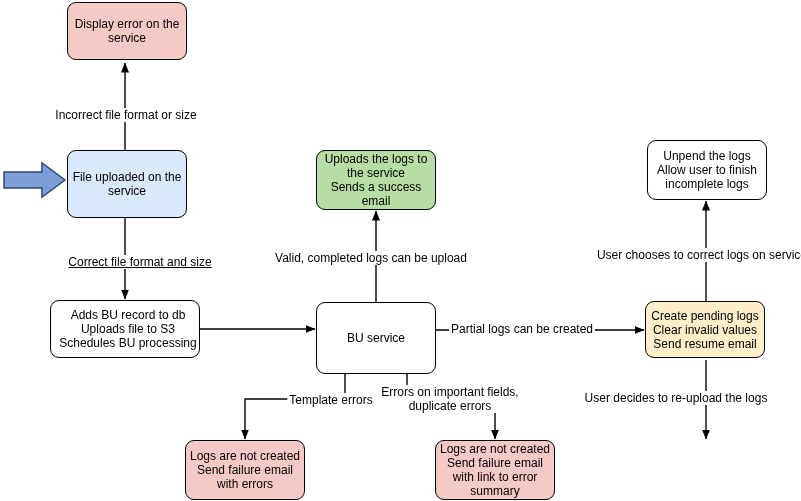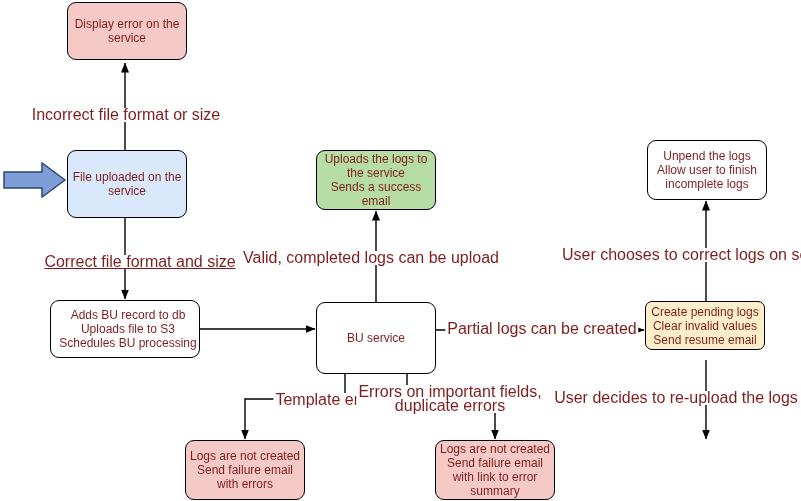--- a/index.html
+++ b/index.html
@@ -2,38 +2,38 @@
 <html><head>
 <meta charset="utf-8">
 <style>
   html, body { margin: 0; padding: 0; background: #ffffff; }
   #canvas {
     position: relative;
     width: 801px;
     height: 501px;
     background: #ffffff;
     font-family: "Liberation Sans", sans-serif;
-    color: #7f1d1d;
+    color: #000000;
     overflow: hidden;
   }
   #edges {
     position: absolute;
     left: 0; top: 0;
     z-index: 1;
   }
   .edge {
     fill: none;
     stroke: #000000;
     stroke-width: 1.4;
   }
   .elabel {
     position: absolute;
     transform: translate(-50%, -50%);
     background: #ffffff;
-    font-size: 16px;
+    font-size: 12px;
     line-height: 14px;
     text-align: center;
     white-space: pre;
     padding: 0 2px;
     z-index: 2;
   }
   .node {
     position: absolute;
     box-sizing: border-box;
     display: flex;
@@ -89,41 +89,41 @@
 
   <div class="node" style="left: 316px; top: 150px; width: 120px; height: 60px; background-color: rgb(182, 221, 164);">Uploads the logs to
 the service
 Sends a success
 email</div>
 
   <div class="node" style="left: 647px; top: 140px; width: 120px; height: 60px; background-color: rgb(255, 255, 255);">Unpend the logs
 Allow user to finish
 incomplete logs</div>
 
-  <div class="node" style="left: 645px; top: 301px; width: 120px; height: 49px; background-color: rgb(255, 238, 202); border-radius: 7px;">Create pending logs
+  <div class="node" style="left: 645px; top: 301px; width: 120px; height: 57px; background-color: rgb(255, 238, 202);">Create pending logs
 Clear invalid values
 Send resume email</div>
 
 
   <div class="node" style="left: 185px; top: 440px; width: 120px; height: 60px; background-color: rgb(245, 201, 198);">Logs are not created
 Send failure email
 with errors</div>
 
   <div class="node" style="left: 435px; top: 440px; width: 120px; height: 60px; background-color: rgb(245, 201, 198);">Logs are not created
 Send failure email
 with link to error
 summary</div>
 
   <div class="elabel" style="left:126px; top:115px;">Incorrect file format or size</div>
 
   <div class="elabel" style="left:140px; top:262px;text-decoration:underline;">Correct file format and size</div>
 
   <div class="elabel" style="left:371px; top:258px;">Valid, completed logs can be upload</div>
 
-  <div class="elabel" style="left:542px; top:329px;text-align:center;">Partial logs can be created</div>
+  <div class="elabel" style="left:522px; top:329px;text-align:center;">Partial logs can be created</div>
 
   <div class="elabel" style="left:702px; top:255px;">User chooses to correct logs on service</div>
 
   <div class="elabel" style="left:676px; top:398px;">User decides to re-upload the logs</div>
 
   <div class="elabel" style="left:331px; top:400px;">Template errors</div>
 
   <div class="elabel" style="left:450px; top:399px;">Errors on important fields,
 duplicate errors</div>
 

